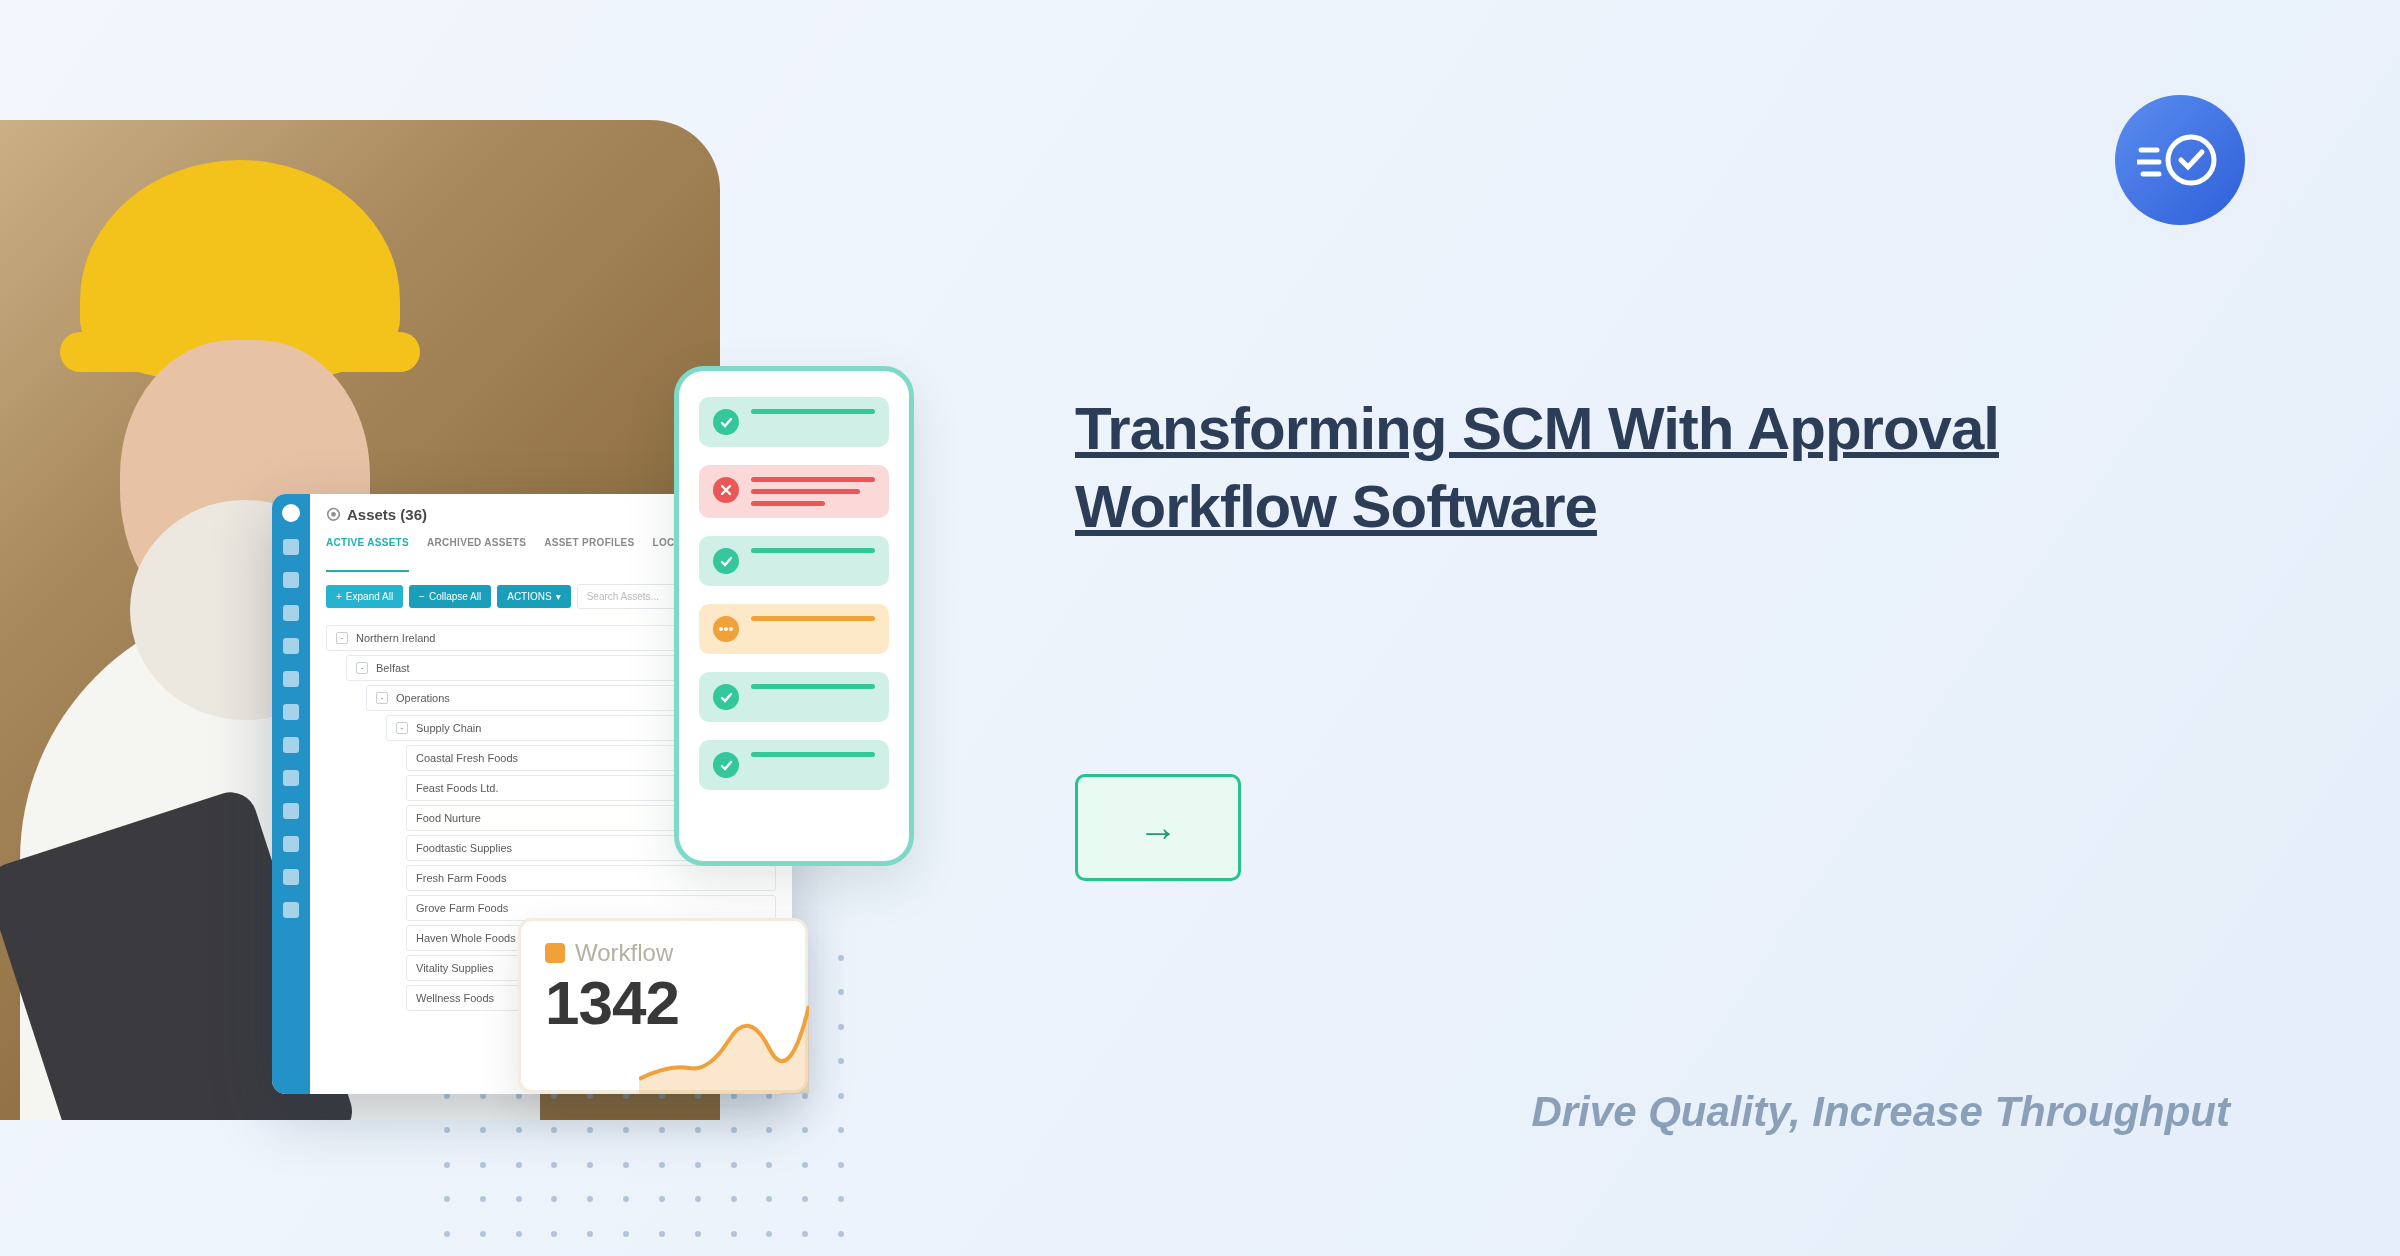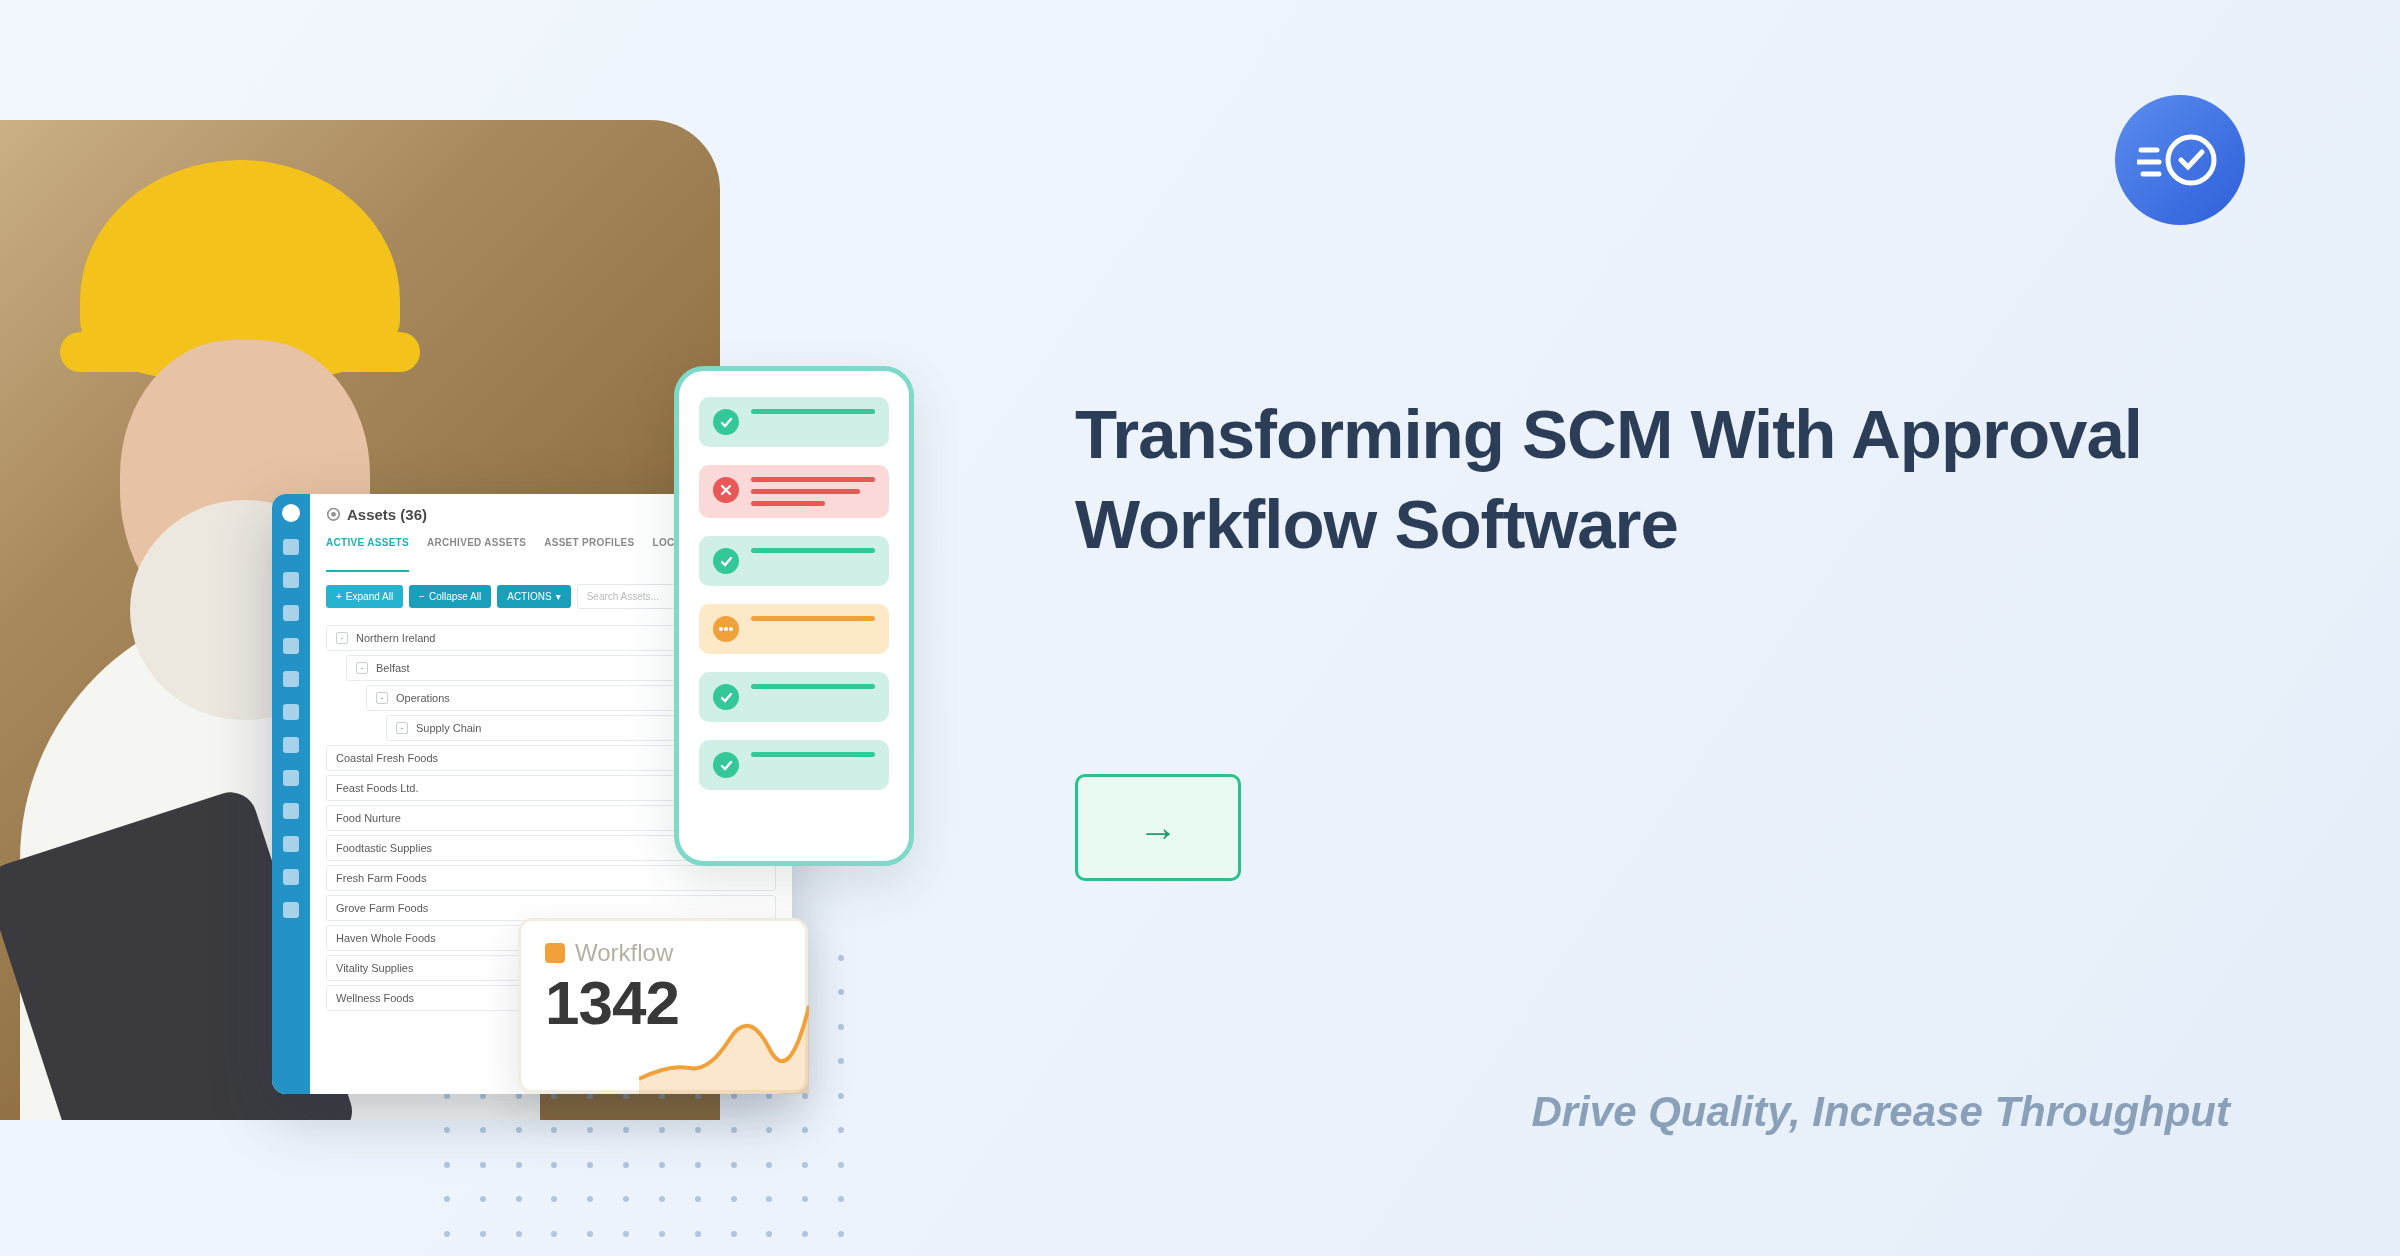--- a/index.html
+++ b/index.html
@@ -11,25 +11,26 @@
   position: relative;
   overflow: hidden;
 }
 
 
 .headline {
   position: absolute;
   left: 1075px;
   top: 390px;
   max-width: 1200px;
-  font-size: 69px;
+  font-size: 60px;
   font-weight: 700;
   line-height: 1.3;
   color: #2c3e57;
   letter-spacing: -1px;
+  text-decoration: underline;
 }
 .cta {
   position: absolute;
   left: 1075px;
   top: 774px;
   display: inline-flex;
   align-items: center;
   gap: 26px;
   padding: 28px 60px;
   background: #e9faf3;
@@ -149,21 +150,21 @@
 .btn.alt { background:#1a9fbb; }
 .search { flex:1; font-size:10px; color:#bbb; border:1px solid #e3e6ea; border-radius:3px; padding:6px 9px; background:#fff; }
 .tree { margin-top:16px; font-size:11px; color:#5a5a5a; }
 .tree .row { display:flex; align-items:center; border:1px solid #e7eaee; border-radius:3px; padding:6px 9px; margin-bottom:4px; background:#fff; }
 .tree .row .cnt { margin-left:auto; color:#aeb2b8; font-size:10px; }
 .tree .row .tog { width:12px; height:12px; border:1px solid #c9ced4; border-radius:2px; margin-right:8px; display:flex; align-items:center; justify-content:center; font-size:9px; color:#8b929a; line-height:1; }
 .tree .lvl1 { margin-left:0; }
 .tree .lvl2 { margin-left:20px; }
 .tree .lvl3 { margin-left:40px; }
 .tree .lvl4 { margin-left:60px; }
-.tree .lvl5 { }
+.tree .lvl5 { margin-left:80px; }
 
 
 .kpi {
   position: absolute;
   left: 518px;
   top: 798px;
   width: 290px;
   height: 175px;
   background:#fff;
   border:3px solid #f3ece1;

